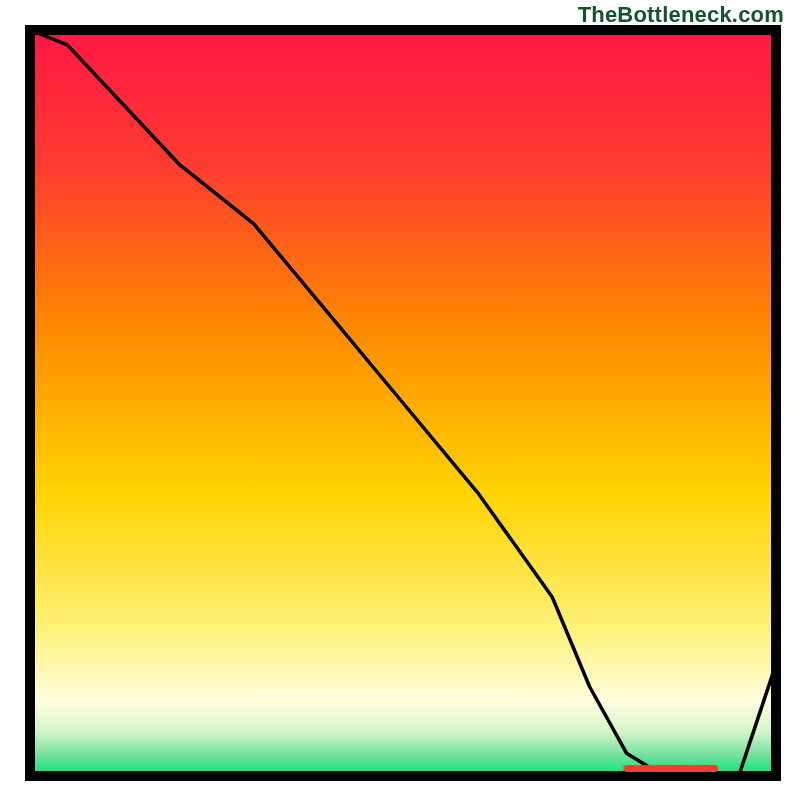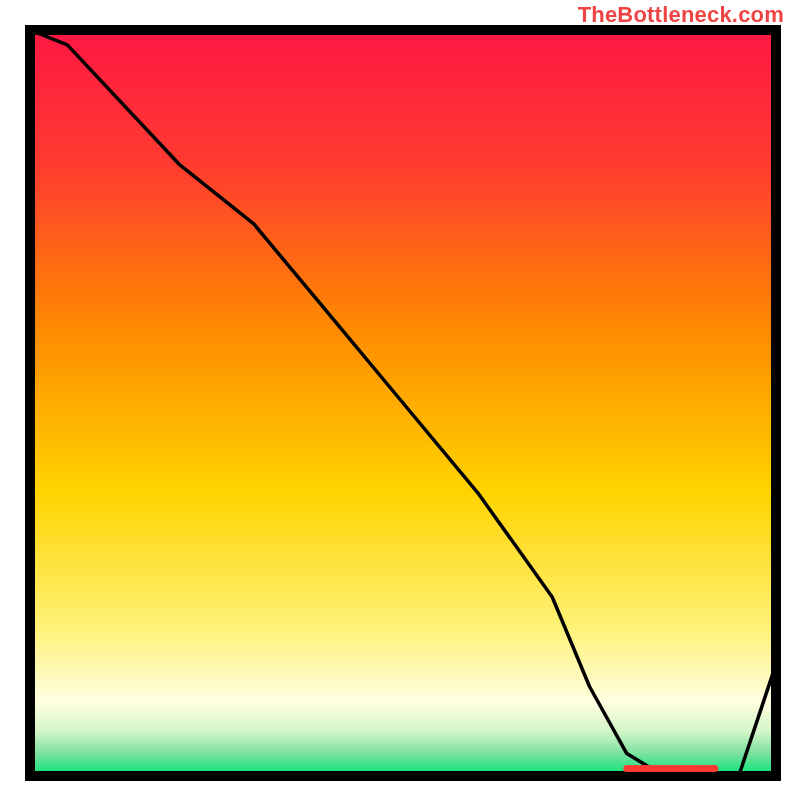--- a/index.html
+++ b/index.html
@@ -14,21 +14,21 @@
     position: relative;
     width: 800px;
     height: 800px;
   }
   .watermark {
     position: absolute;
     top: 2px;
     right: 16px;
     font-size: 22px;
     font-weight: 600;
-    color: #ef4444;
+    color: #14532d;
     pointer-events: none;
     letter-spacing: 0.2px;
   }
   svg {
     display: block;
   }
 </style>
 </head>
 <body>
 

